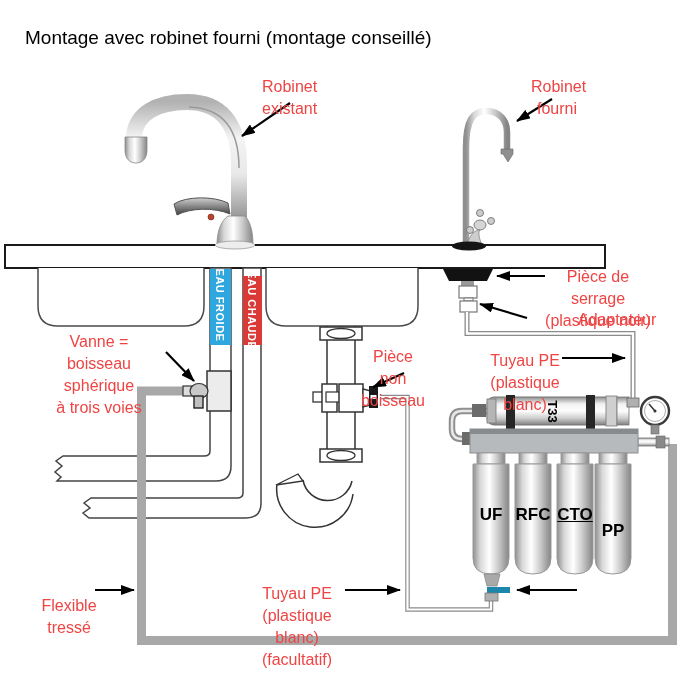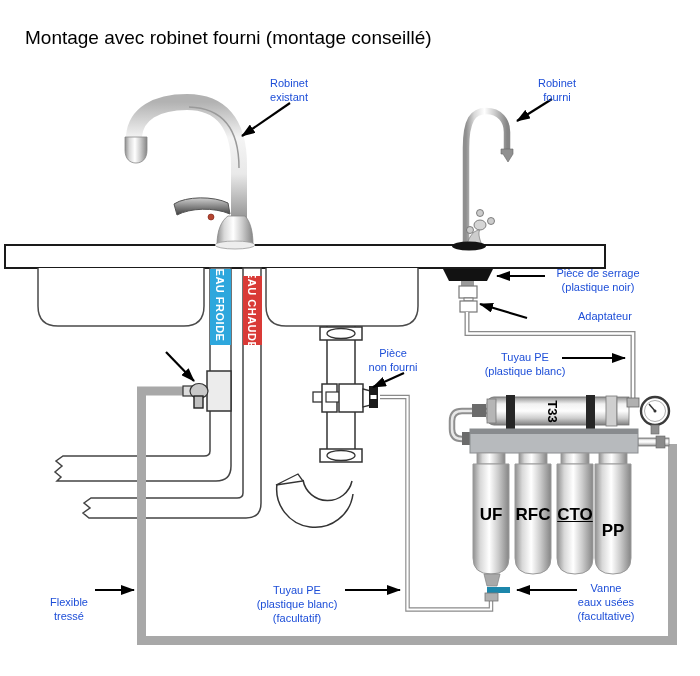--- a/index.html
+++ b/index.html
@@ -1,20 +1,20 @@
 <!DOCTYPE html>
 <html><head>
 <meta charset="utf-8">
 <style>
   html,body{margin:0;padding:0;background:#fff;}
   .diagram{position:relative;width:700px;height:676px;background:#fff;overflow:hidden;
            font-family:"Liberation Sans",sans-serif;}
   .drawing{position:absolute;left:0;top:0;}
   .title{position:absolute;left:25px;top:27px;font-size:19px;color:#000;white-space:nowrap;}
-  .lbl{position:absolute;font-size:11px;line-height:14px;color:#1d4ed8;text-align:center;white-space:pre-line;}
+  .lbl{position:absolute;font-size:16px;line-height:22px;color:#ef4444;text-align:center;white-space:pre-line;}
   .lbl.left{text-align:left;}
   .vlabel{position:absolute;width:76px;text-align:center;transform:rotate(90deg);
           font-size:11px;font-weight:bold;color:#fff;letter-spacing:.5px;white-space:nowrap;}
   .flabel{position:absolute;width:40px;text-align:center;font-size:17px;font-weight:bold;color:#000;}
   .t33{position:absolute;width:40px;text-align:center;transform:rotate(90deg);
        font-size:13px;font-weight:bold;color:#000;}
 </style>
 </head>
 <body>
 
@@ -182,35 +182,35 @@
     <line x1="577" y1="590" x2="517" y2="590" marker-end="url(#ah)"></line>
   </g>
 </svg>
 
 <div class="title">Montage avec robinet fourni (montage conseillé)</div>
 
 <div class="lbl" style="left:262px;top:76px;width:54px;">Robinet
 existant</div>
 <div class="lbl" style="left:531px;top:76px;width:52px;">Robinet
 fourni</div>
+<div class="lbl" style="left:36px;top:331px;width:126px;">Vanne =
+boisseau sphérique
+à trois voies</div>
 <div class="lbl" style="left:354px;top:346px;width:78px;">Pièce
-non fourni</div>
+non boisseau</div>
 <div class="lbl" style="left:541px;top:266px;width:114px;">Pièce de serrage
 (plastique noir)</div>
 <div class="lbl left" style="left:530px;top:309px;width:90px;margin-left:48px;">Adaptateur</div>
 <div class="lbl" style="left:472px;top:350px;width:106px;">Tuyau PE
 (plastique blanc)</div>
 <div class="lbl" style="left:40px;top:567px;width:58px;margin-top:28px;">Flexible
 tressé</div>
 <div class="lbl" style="left:246px;top:583px;width:102px;">Tuyau PE
 (plastique blanc)
 (facultatif)</div>
-<div class="lbl" style="left:562px;top:581px;width:88px;">Vanne
-eaux usées
-(facultative)</div>
 
 <div class="vlabel" style="left:182px;top:299px;">EAU FROIDE</div>
 <div class="vlabel" style="left:214px;top:303px;">EAU CHAUDE</div>
 
 <div class="t33" style="left:532px;top:404px;">T33</div>
 <div class="flabel" style="left:471px;top:505px;">UF</div>
 <div class="flabel" style="left:513px;top:505px;">RFC</div>
 <div class="flabel" style="left:555px;top:505px;text-decoration:underline;">CTO</div>
 <div class="flabel" style="left:593px;top:505px;margin-top:16px;">PP</div>
 

